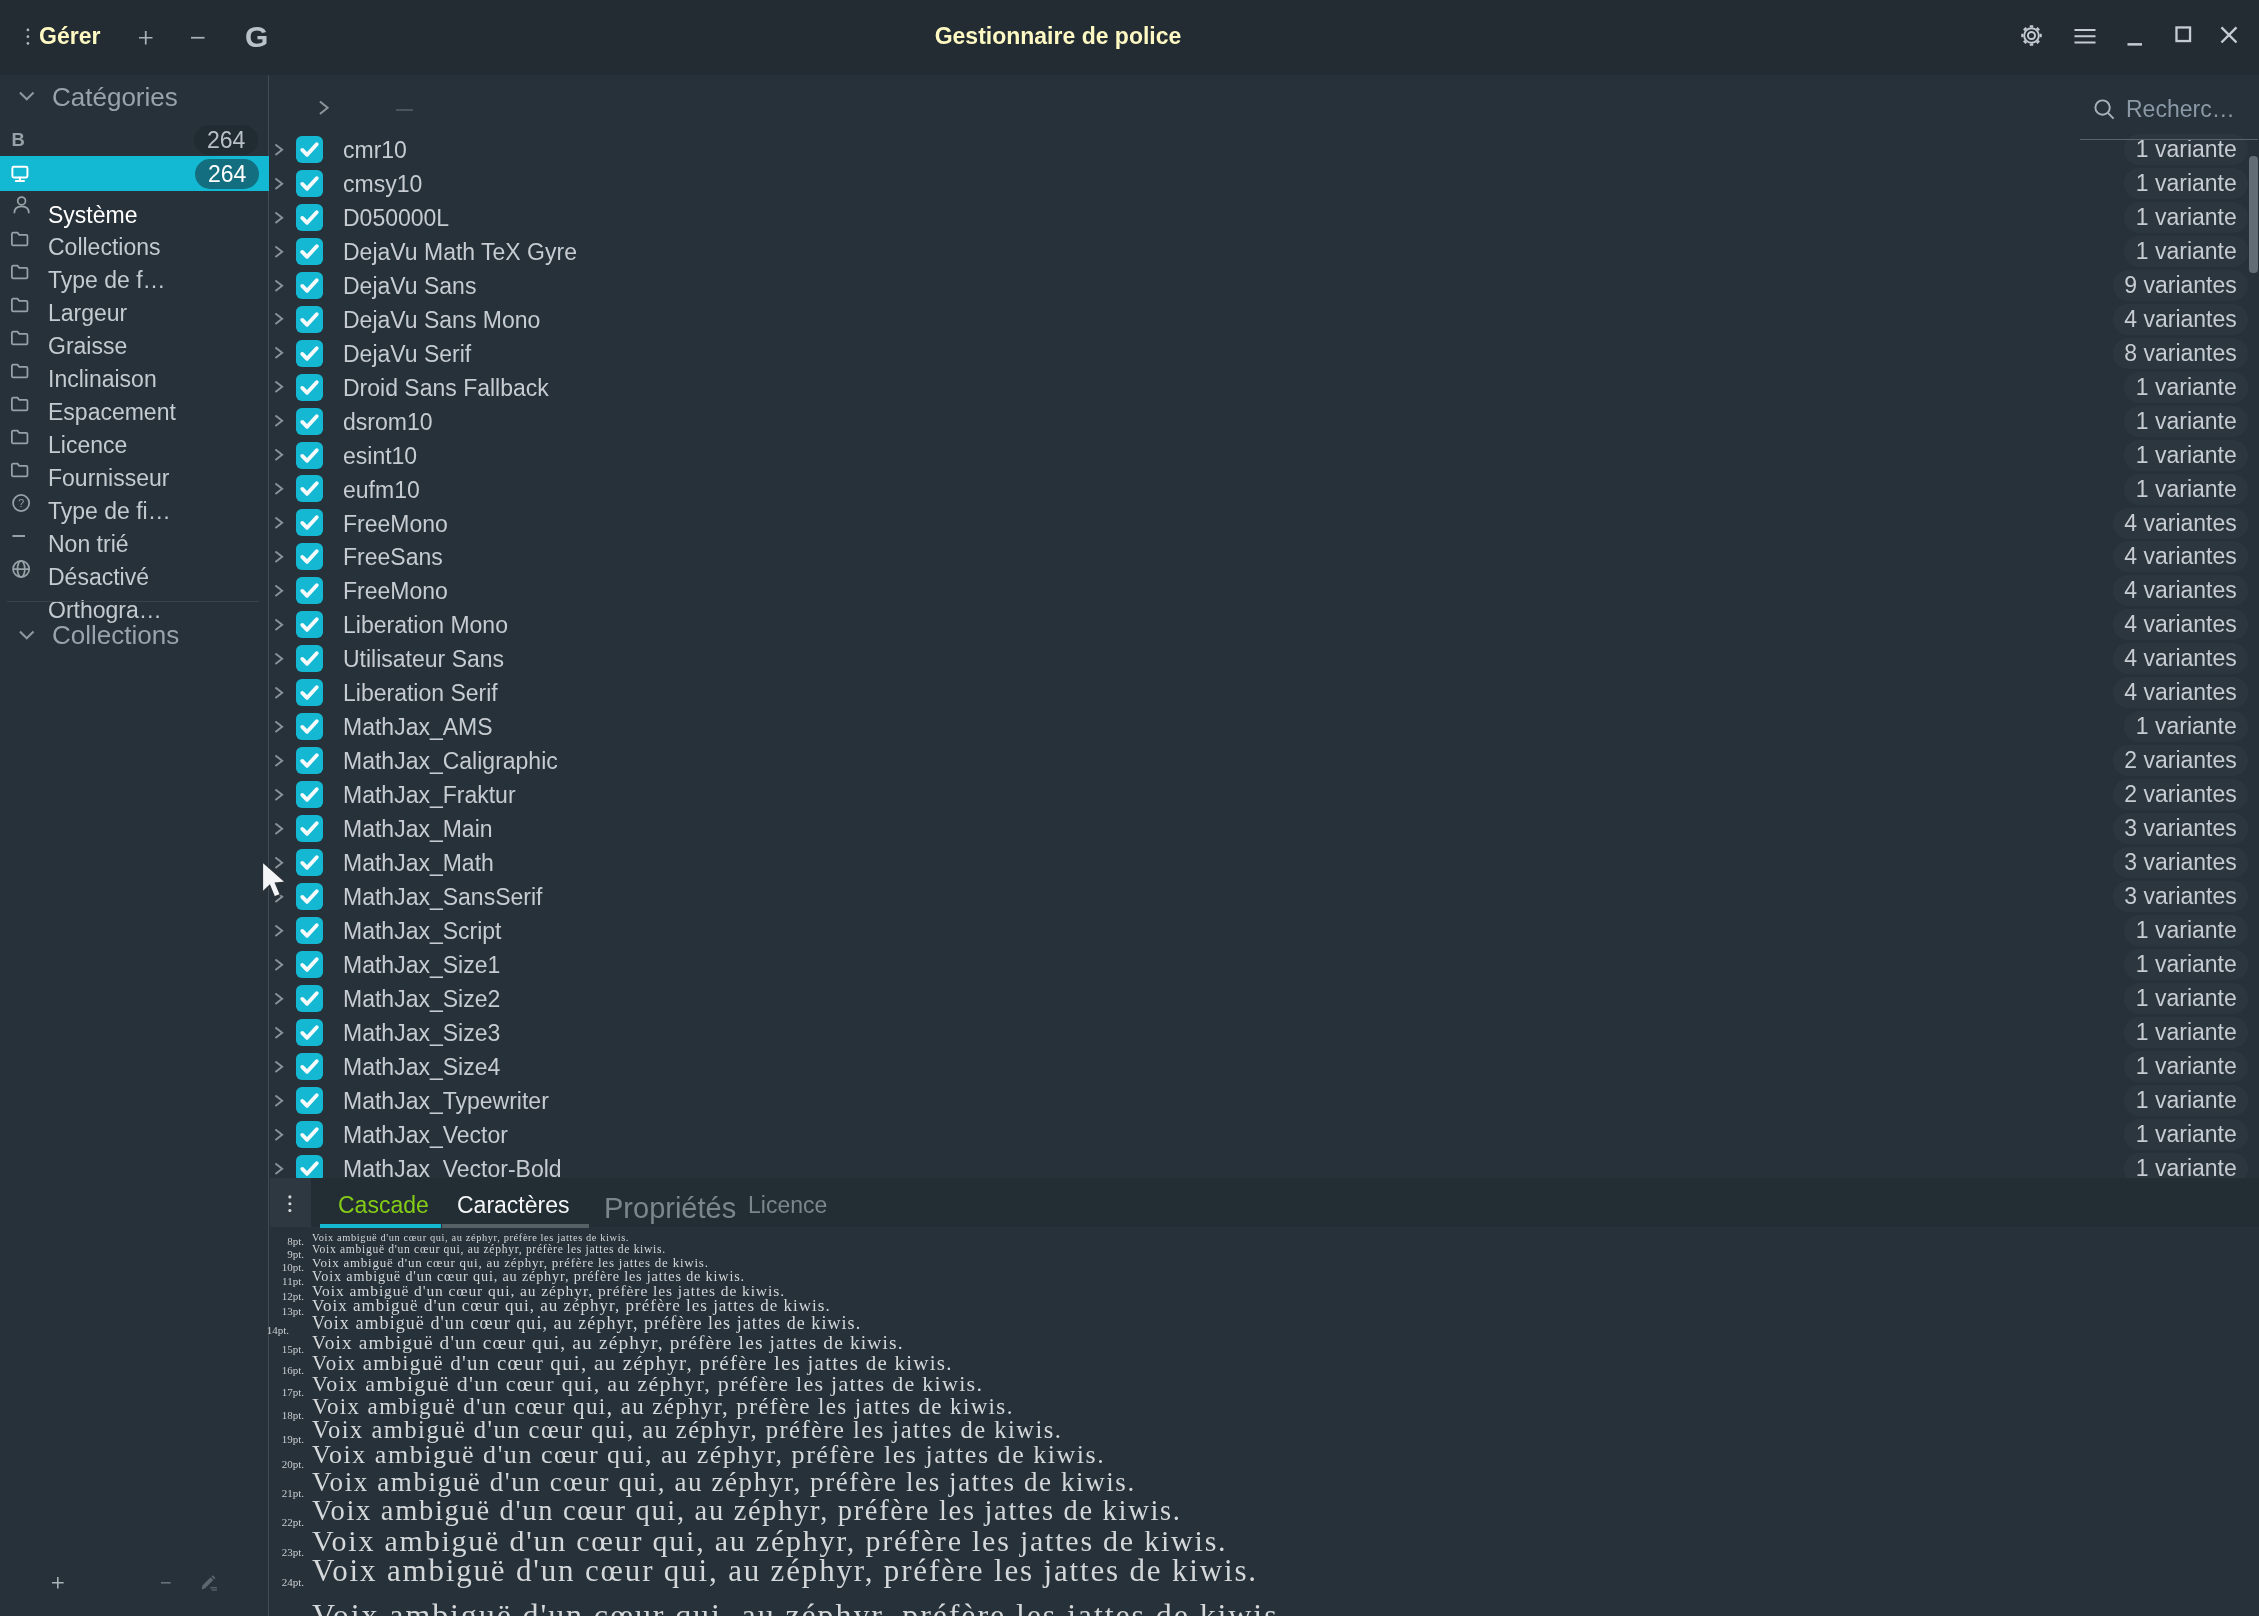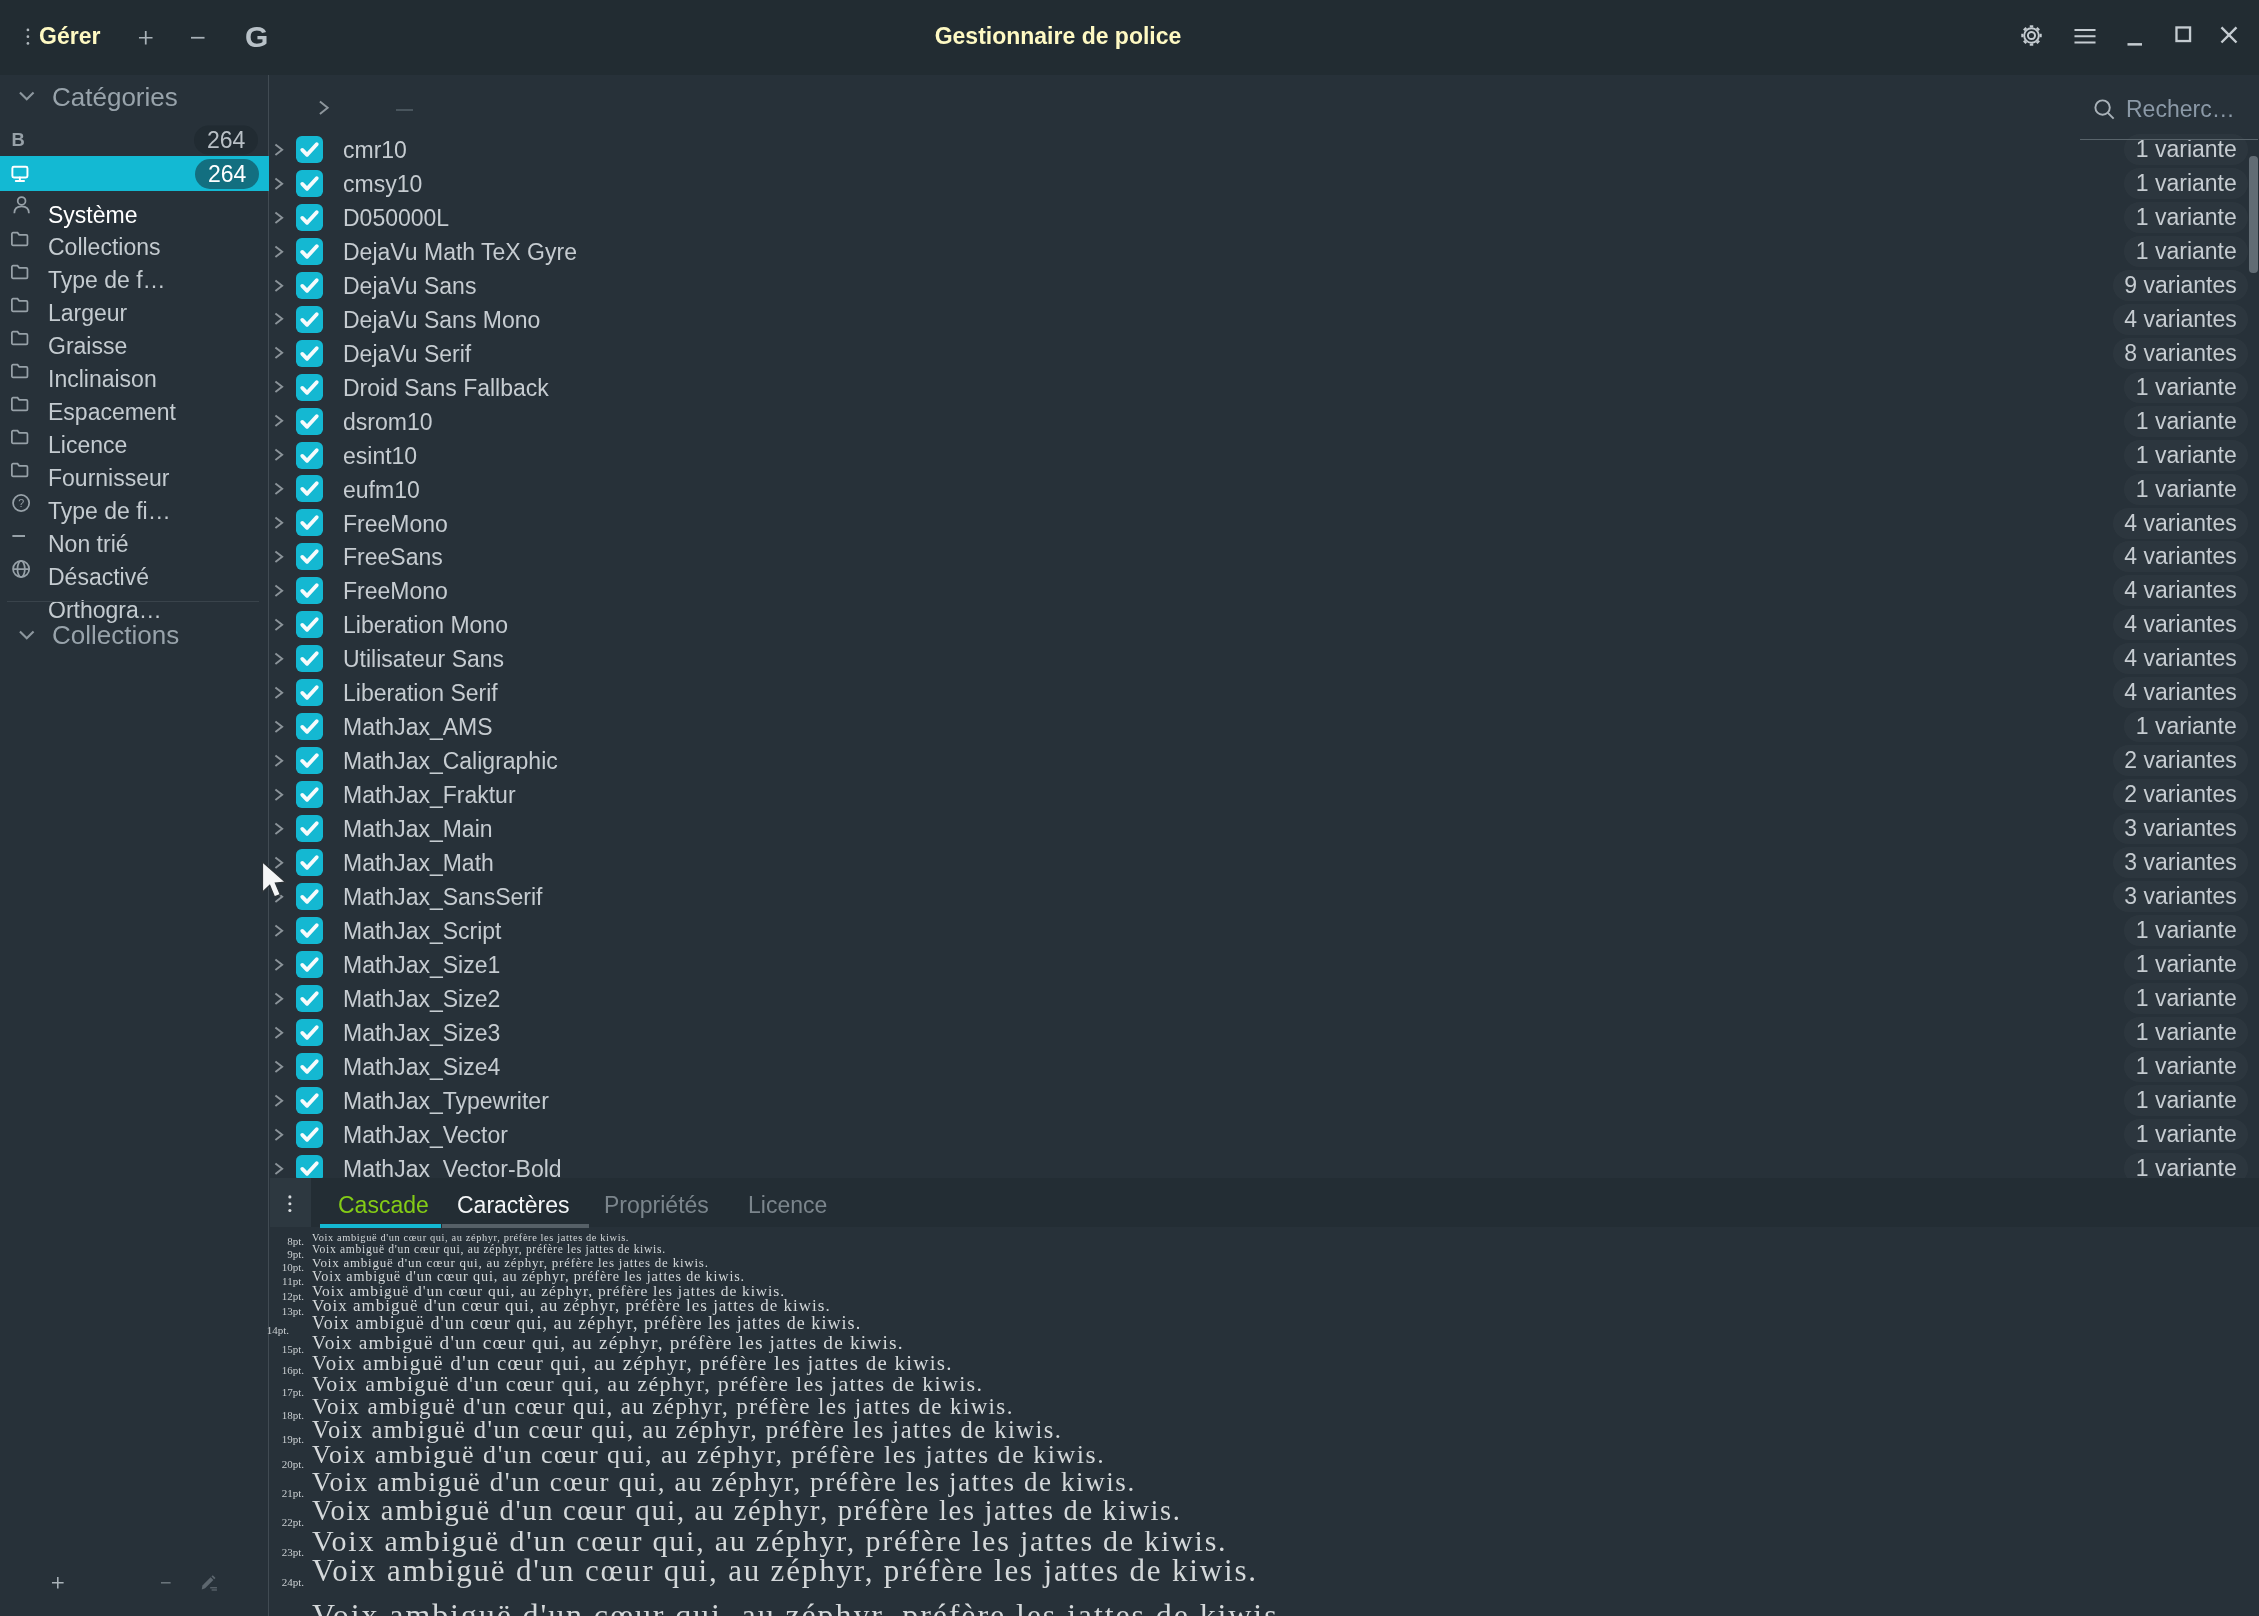--- a/index.html
+++ b/index.html
@@ -501,21 +501,21 @@
 <div class="abs" style="left:2080px;top:139px;width:178px;height:1px;background:#59646b"></div>
 <div class="abs" id="tabbar"></div>
 <div class="abs" style="left:270px;top:1178px;width:41px;height:49px;background:#2d3840"></div>
 <svg class="abs" style="left:286px;top:1194px" width="9.7" height="21.3" viewBox="0 0 10 22">
     <circle cx="4" cy="3" r="1.6" fill="#d9dde0"></circle>
     <circle cx="4" cy="10" r="1.6" fill="#d9dde0"></circle>
     <circle cx="4" cy="17" r="1.6" fill="#d9dde0"></circle>
   </svg>
 <div class="abs" style="left:338px;top:1192px;color:#84cc16;font-size:23px">Cascade</div>
 <div class="abs" style="left:457px;top:1192px;color:#f4f6f7;font-size:23px">Caractères</div>
-<div class="abs" style="left:604px;top:1192px;color:#7b858c;font-size:23px">Propriétés</div>
+<div class="abs" style="left:604px;top:1192px;color:#7b858c;font-size:29px">Propriétés</div>
 <div class="abs" style="left:748px;top:1192px;color:#7b858c;font-size:23px">Licence</div>
 <div class="abs" style="left:320px;top:1224px;width:121px;height:3.9px;background:#14b8d2"></div>
 <div class="abs" style="left:442px;top:1224px;width:147px;height:3.9px;background:#566067"></div>
 <div class="abs" id="cascade"></div>
 <div class="casc-pt" style="left:265px;top:1235px">8pt.</div>
 <div class="casc-line" style="left:312px;top:1233px;font-size:10.4px;line-height:1">Voix ambiguë d'un cœur qui, au zéphyr, préfère les jattes de kiwis.</div>
 <div class="casc-pt" style="left:265px;top:1248px">9pt.</div>
 <div class="casc-line" style="left:312px;top:1244px;font-size:11.6px;line-height:1">Voix ambiguë d'un cœur qui, au zéphyr, préfère les jattes de kiwis.</div>
 <div class="casc-pt" style="left:265px;top:1261px">10pt.</div>
 <div class="casc-line" style="left:312px;top:1256px;font-size:13px;line-height:1">Voix ambiguë d'un cœur qui, au zéphyr, préfère les jattes de kiwis.</div>

